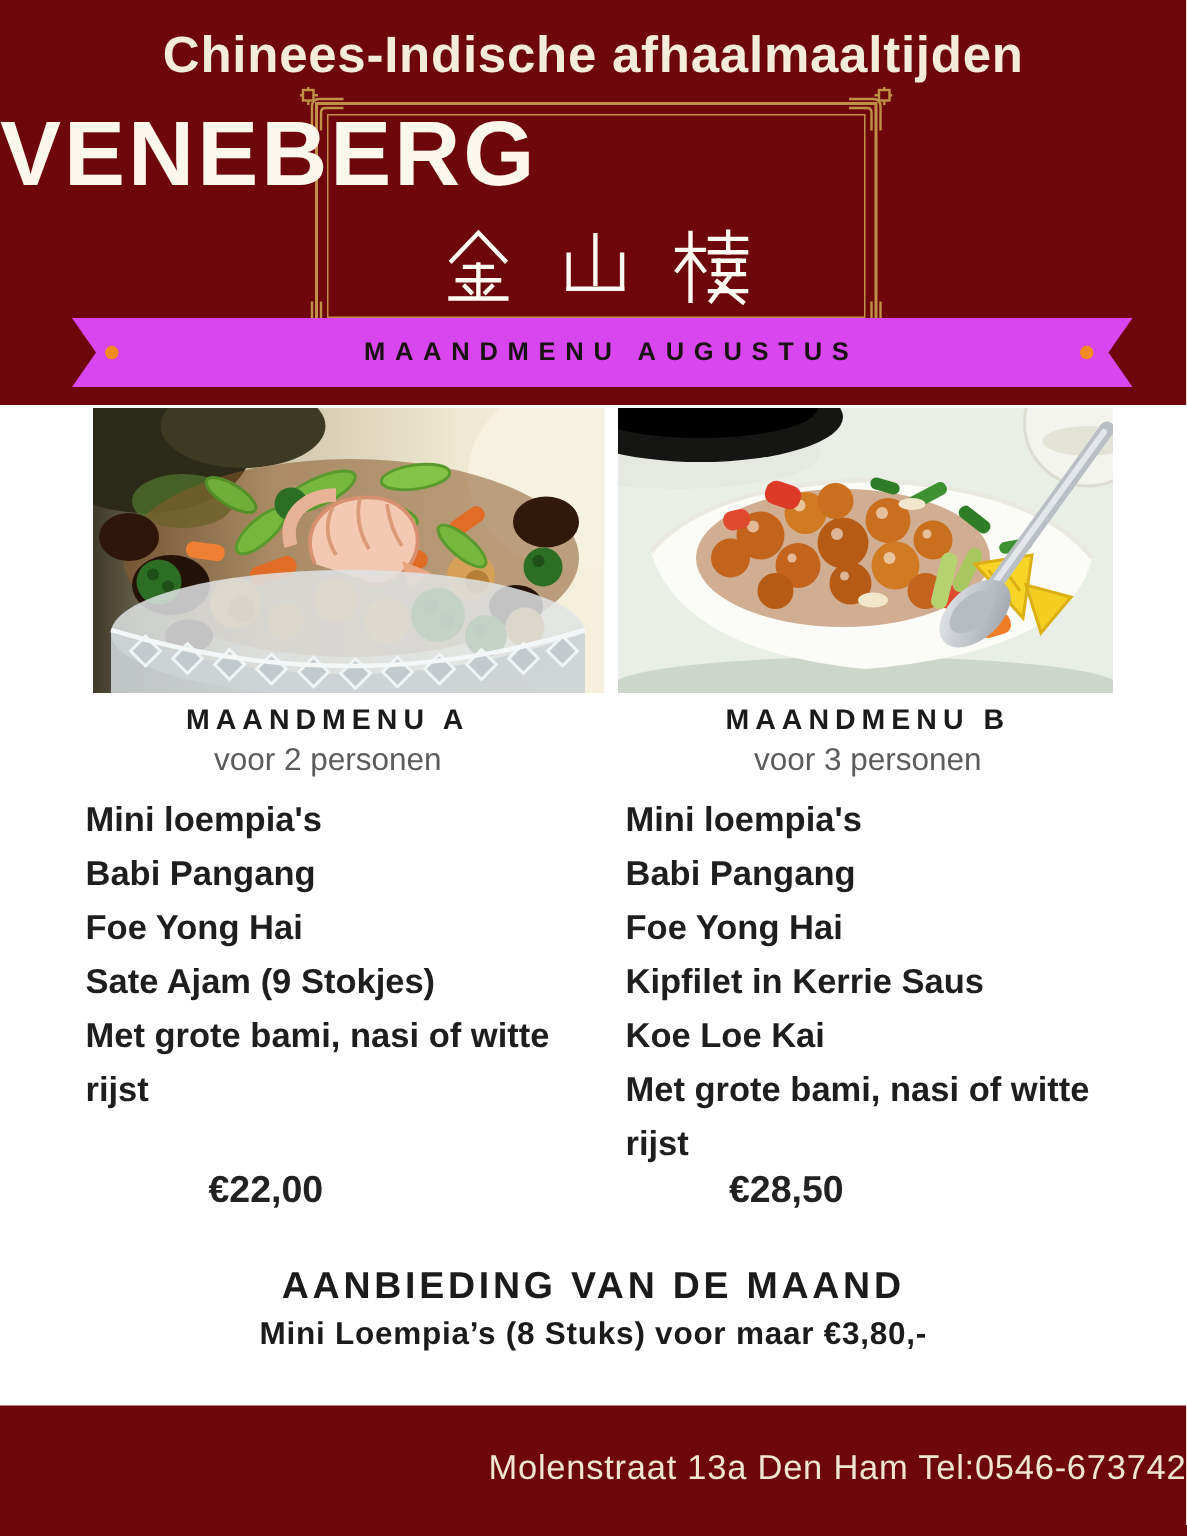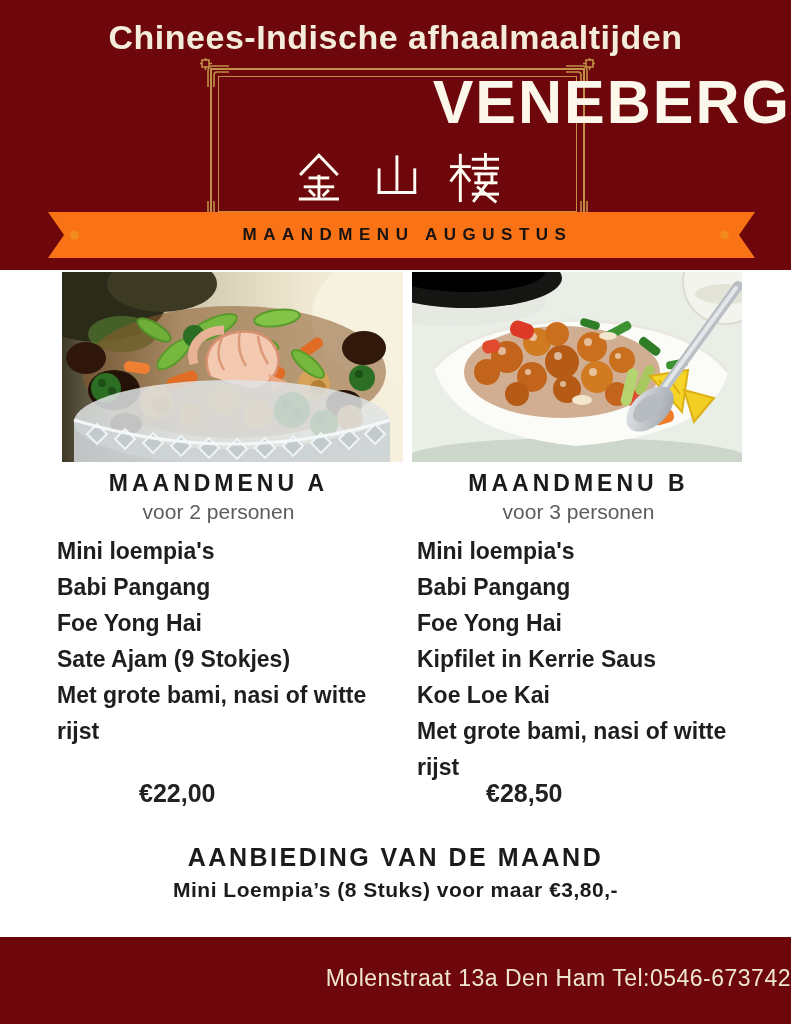--- a/index.html
+++ b/index.html
@@ -15,28 +15,28 @@
   }
   .frame{position:absolute;left:210px;top:68px;width:371px;height:148px;border:2px solid #bf9045;}
   .frame-inner{position:absolute;left:6px;top:6px;right:6px;bottom:6px;border:1px solid #bf9045;}
   .corner{position:absolute;width:30px;height:30px;color:#bf9045;}
   .corner svg{display:block;width:100%;height:100%;}
   .corner.tl{left:-12px;top:-12px;}
   .corner.tr{right:-12px;top:-12px;transform:rotate(90deg);}
   .corner.br{right:-12px;bottom:-12px;transform:rotate(180deg);}
   .corner.bl{left:-12px;bottom:-12px;transform:rotate(270deg);}
   .veneberg{
-    position:absolute;left:0;top:72px;width:100%;text-align:right;
+    position:absolute;left:0;top:72px;width:100%;text-align:left;
     color:#fbf7ea;font-size:61px;font-weight:700;letter-spacing:2px;line-height:1;
   }
   .chinese-wrap{position:absolute;left:50%;top:150px;transform:translateX(-50%);width:206px;height:56px;}
   .chinese-wrap svg{display:block;width:100%;height:100%;}
   .sr-only{position:absolute;width:1px;height:1px;overflow:hidden;clip:rect(0 0 0 0);white-space:nowrap;}
   
-  .ribbon{position:absolute;background:#f97316;}
+  .ribbon{position:absolute;background:#d946ef;}
   .ribbon-top{left:48px;top:212px;width:707px;height:46px;
     clip-path:polygon(0 0,100% 0,calc(100% - 16px) 50%,100% 100%,0 100%,16px 50%);}
   .ribbon-bottom{left:45px;top:913px;width:707px;height:44px;
     clip-path:polygon(0 0,100% 0,calc(100% - 12px) 50%,100% 100%,0 100%,12px 50%);}
   .ribbon-label{
     width:100%;text-align:center;font-weight:700;color:#181310;
   }
   .ribbon-top .ribbon-label{line-height:46px;font-size:17px;letter-spacing:6.5px;padding-left:6px;}
   .ribbon-bottom .ribbon-label{line-height:44px;font-size:15px;letter-spacing:4px;padding-left:4px;}
   .dot{position:absolute;border-radius:50%;top:50%;transform:translateY(-50%);}
@@ -45,21 +45,21 @@
   .ribbon-top .dot.left{left:22px;} .ribbon-top .dot.right{right:26px;}
   .ribbon-bottom .dot.left{left:19px;} .ribbon-bottom .dot.right{right:24px;}
   
   .photo{position:absolute;top:272px;height:190px;}
   .photo svg{display:block;width:100%;height:100%;}
   .photo-left{left:62px;width:341px;}
   .photo-right{left:412px;width:330px;}
   
   .menu-col{position:absolute;top:470px;width:357px;}
   .col-a{left:40px;} .col-b{left:400px;}
-  .menu-title{margin:0;text-align:center;font-size:23px;font-weight:700;letter-spacing:4px;color:#1b1b1b;}
+  .menu-title{margin:0;text-align:center;font-size:19px;font-weight:700;letter-spacing:4px;color:#1b1b1b;}
   .menu-sub{margin-top:3px;text-align:center;font-size:21px;color:#5c5c5c;}
   .menu-items{list-style:none;margin:9px 0 0;padding:0 0 0 17px;
     font-size:23px;font-weight:700;line-height:36px;color:#1e1e1e;}
   
   .price{position:absolute;top:779px;font-size:25px;font-weight:700;color:#222222;}
   .price-a{left:139px;} .price-b{left:486px;}
   
   .offer{position:absolute;left:0;top:843px;width:100%;text-align:center;color:#1b1b1b;}
   .offer-title{margin:0;font-size:25px;font-weight:700;letter-spacing:2.5px;}
   .offer-text{margin-top:6px;font-size:21px;font-weight:700;letter-spacing:.5px;}

